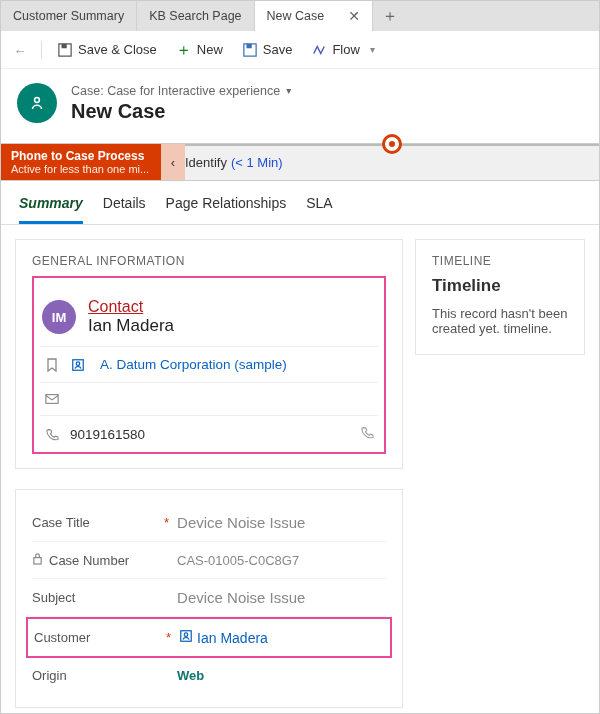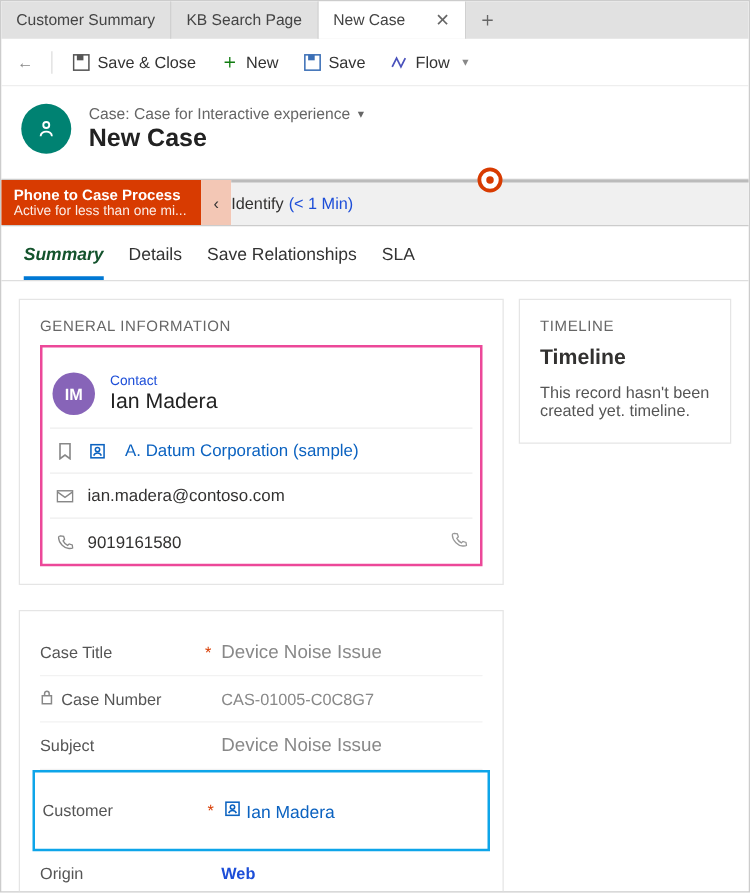--- a/index.html
+++ b/index.html
@@ -51,35 +51,35 @@
   .col-right { width:170px;}
   .card { border:1px solid #e5e5e5; padding:14px 16px;}
   .cardtitle { font-size:12px; letter-spacing:.5px; color:#666; margin-bottom:8px;}
   .col-right h2 { font-size:17px; font-weight:600; margin:6px 0 10px 0;}
   .col-right p { font-size:13px; color:#555;}
   
   
   .highlight { border:2px solid #ec4899; padding:16px 6px 0 6px; }
   .contact-top { display:flex; align-items:center; gap:12px; padding:4px 2px 10px 2px;}
   .avatar { width:34px; height:34px; border-radius:50%; background:#8764b8; color:#fff; display:flex; align-items:center; justify-content:center; font-size:13px; font-weight:600;}
-  .contact-top .lbl { font-size:11px; color:#1d4ed8;}
+  .contact-top .lbl { font-size:16px; color:#b91c1c;text-decoration:underline;}
   .contact-top .name { font-size:17px; color:#222;}
   .crow { display:flex; align-items:center; gap:10px; padding:10px 4px; border-top:1px solid #eee; font-size:13.5px;}
   .crow .icon { width:16px; color:#888; display:flex; justify-content:center;}
   .crow.link { color:#0b62c0; }
   .crow .rightic { margin-left:auto; color:#999;}
   
   
   .formcard .frow { display:flex; align-items:center; padding:10px 0; border-bottom:1px solid #f2f2f2;}
   .formcard .flabel { width:130px; font-size:13px; color:#555; display:flex; align-items:center; gap:6px;}
   .req { color:#d83b01; margin:0 8px 0 2px;}
   .fval { font-size:15px; color:#888;}
   .fval.link { color:#0b62c0; font-size:14px;}
-  .fval.dark { color:#1d4ed8; font-weight:600; font-size:13px;}
-  .cust-out { border:2px solid #0ea5e9; margin:0 -6px; padding:12px 6px;}
+  .fval.dark { color:#0f766e; font-weight:600; font-size:13px;}
+  .cust-out { border:2px solid #ec4899; margin:0 -6px; padding:0 6px;}
   .lockic { color:#888; }
   .contactic { color:#0b62c0; margin-right:4px;}
 </style>
 </head>
 <body>
 
 <div class="tabbar">
   <div class="tab">
       <span>Customer Summary</span>
     </div>
@@ -161,21 +161,21 @@
     <div class="proc-line"></div>
     <div class="stage-marker"></div>
     <span class="label">Identify</span>
     <span class="dur">(&lt; 1 Min)</span>
   </div>
 </div>
 
 <div class="sectiontabs">
   <div class="stab active"><span>Summary</span></div>
   <div class="stab"><span>Details</span></div>
-  <div class="stab"><span>Save Relationships</span></div>
+  <div class="stab"><span>Page Relationships</span></div>
   <div class="stab"><span>SLA</span></div>
 </div>
 
 <div class="columns">
   <div class="col-left">
 
     <div class="card">
       <div class="cardtitle">GENERAL INFORMATION</div>
       <div class="highlight">
         <div class="contact-top">
@@ -200,21 +200,20 @@
             </span>
           <span>A. Datum Corporation (sample)</span>
         </div>
         <div class="crow">
           <span class="icon">
               <svg width="14" height="12" viewBox="0 0 16 12" fill="none" stroke="#888" stroke-width="1.3">
                 <rect x="1" y="1" width="14" height="10"></rect>
                 <path d="M1 2l7 5 7-5"></path>
               </svg>
             </span>
-          <span>ian.madera@contoso.com</span>
         </div>
         <div class="crow">
           <span class="icon">
               <svg width="13" height="13" viewBox="0 0 16 16" fill="none" stroke="#888" stroke-width="1.3">
                 <path d="M3 2l3 .5 1 3-1.5 1.5c1 2 2.5 3.5 4.5 4.5l1.5-1.5 3 1 .5 3c-1 .5-2 .5-3 .5C7 15 1 9 1 3.5 1 3 1.5 2.3 3 2z"></path>
               </svg>
             </span>
           <span>9019161580</span>
           <span class="rightic"><svg width="13" height="13" viewBox="0 0 16 16" fill="none" stroke="#999" stroke-width="1.3">
                 <path d="M3 2l3 .5 1 3-1.5 1.5c1 2 2.5 3.5 4.5 4.5l1.5-1.5 3 1 .5 3c-1 .5-2 .5-3 .5C7 15 1 9 1 3.5 1 3 1.5 2.3 3 2z"></path>

